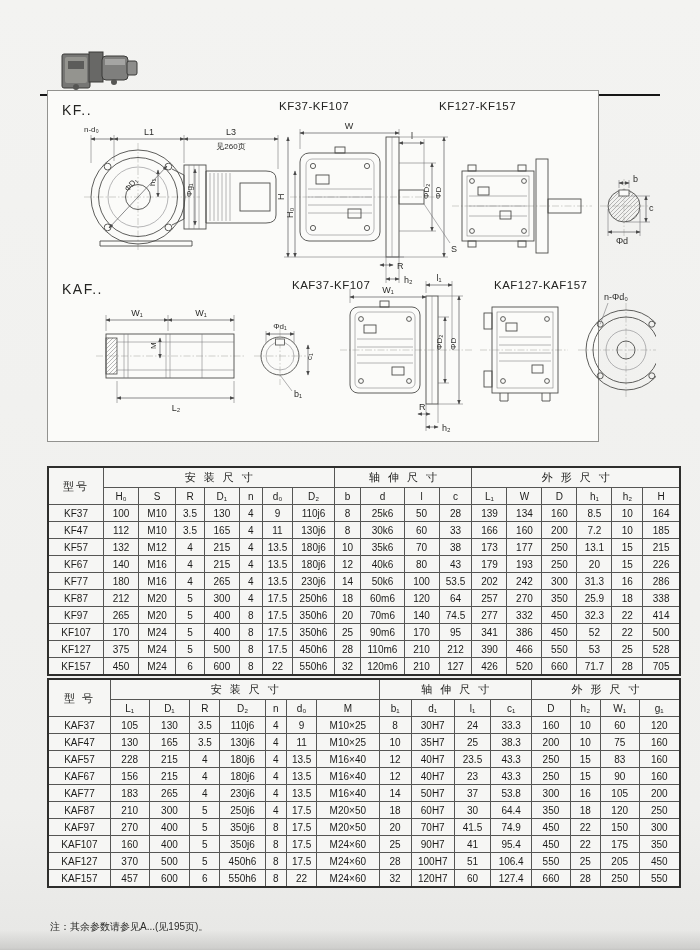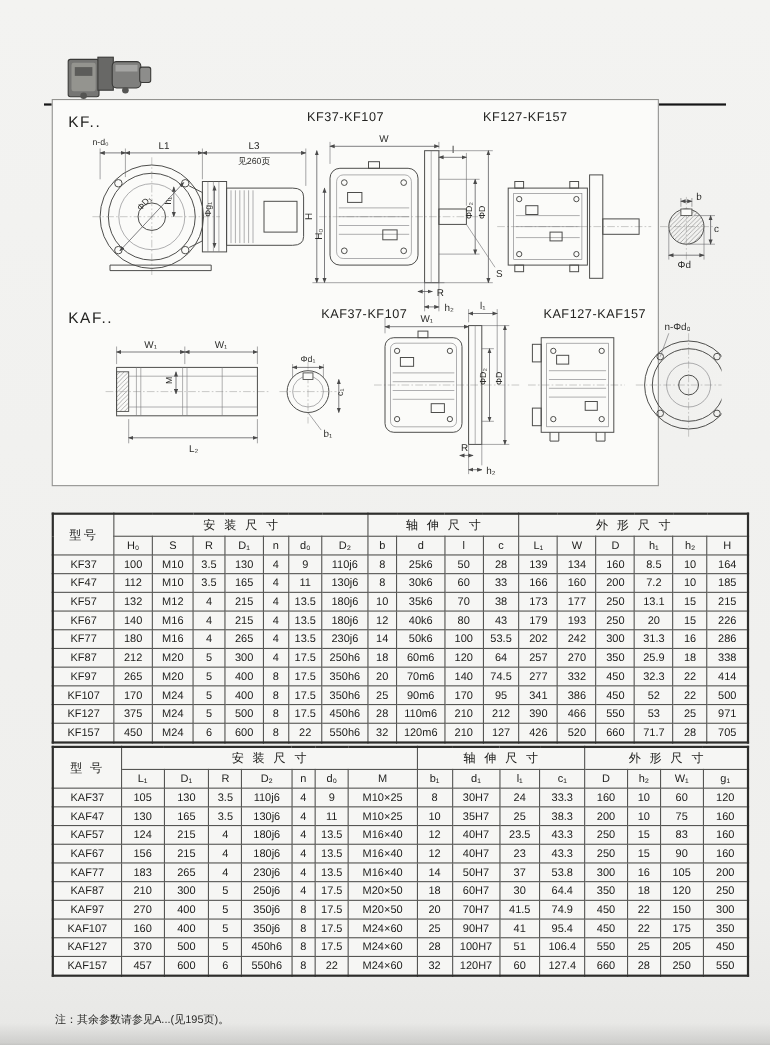--- a/index.html
+++ b/index.html
@@ -547,21 +547,21 @@
           <td>450h6</td>
           <td>28</td>
           <td>110m6</td>
           <td>210</td>
           <td>212</td>
           <td>390</td>
           <td>466</td>
           <td>550</td>
           <td>53</td>
           <td>25</td>
-          <td>971</td>
+          <td>528</td>
         </tr>
         <tr>
           <td>KF157</td>
           <td>450</td>
           <td>M24</td>
           <td>6</td>
           <td>600</td>
           <td>8</td>
           <td>22</td>
           <td>550h6</td>
@@ -655,21 +655,21 @@
           <td>35H7</td>
           <td>25</td>
           <td>38.3</td>
           <td>200</td>
           <td>10</td>
           <td>75</td>
           <td>160</td>
         </tr>
         <tr>
           <td>KAF57</td>
-          <td>124</td>
+          <td>228</td>
           <td>215</td>
           <td>4</td>
           <td>180j6</td>
           <td>4</td>
           <td>13.5</td>
           <td>M16×40</td>
           <td>12</td>
           <td>40H7</td>
           <td>23.5</td>
           <td>43.3</td>

